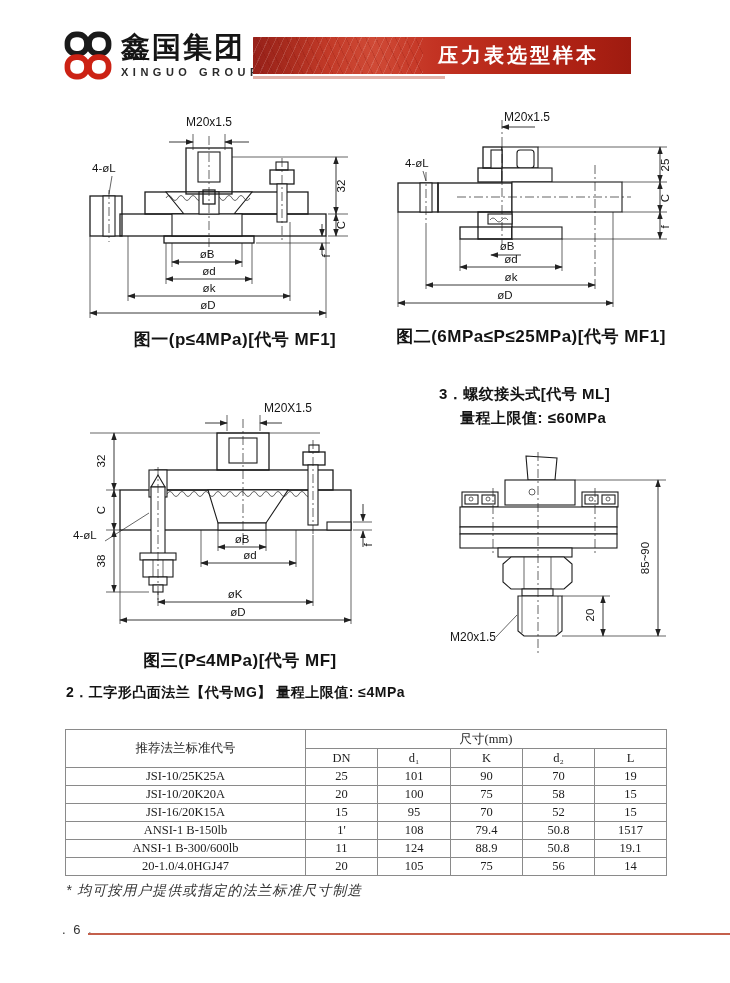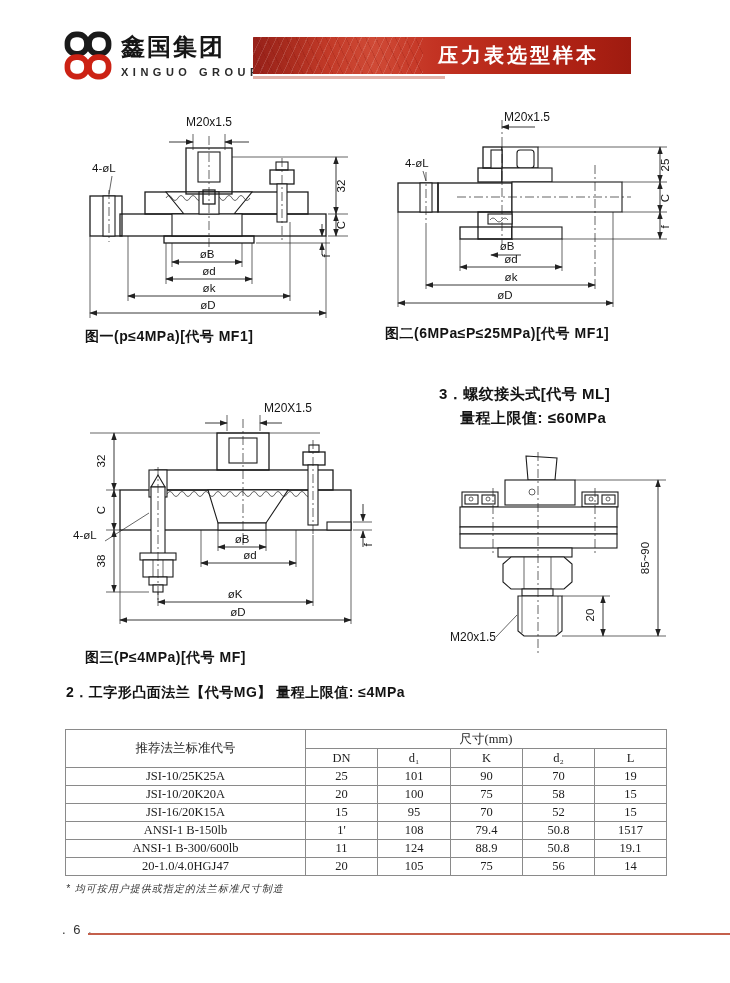--- a/index.html
+++ b/index.html
@@ -6,59 +6,59 @@
   html,body { background:#ffffff; }
   body {
     width:730px; height:983px; position:relative; overflow:hidden;
     font-family:"Liberation Sans","DejaVu Sans",sans-serif; color:#111;
   }
   .abs { position:absolute; }
 
   
   .logo-icon { left:62px; top:30px; width:52px; height:52px; }
   .logo-text { left:121px; top:31px; }
-  .logo-cn { font-size:24px; font-weight:900; letter-spacing:2px; color:#151515; line-height:32px; }
+  .logo-cn { font-size:29px; font-weight:900; letter-spacing:2px; color:#151515; line-height:32px; }
   .logo-en { font-size:11px; font-weight:700; letter-spacing:4.5px; color:#2a2a2a; margin-top:3px; }
   .banner {
     left:253px; top:37px; width:378px; height:37px;
     background:linear-gradient(90deg,#97211a 0%,#a62a1d 8%,#c23a28 20%,#cf4a36 32%,#c33323 48%,#b52617 70%,#ab2013 88%,#9e1b10 100%);
     color:#fff; font-size:20px; font-weight:700; letter-spacing:3px;
     line-height:37px; text-align:right; padding-right:32px;
   }
   .banner::before {
     content:""; position:absolute; left:0; top:0; bottom:0; width:45%;
     background:
       repeating-linear-gradient(115deg, rgba(255,255,255,.13) 0 1px, rgba(255,255,255,0) 1px 7px),
       repeating-linear-gradient(65deg, rgba(120,10,5,.18) 0 1px, rgba(255,255,255,0) 1px 9px);
   }
   .banner-strip { left:253px; top:76px; width:192px; height:3px; background:#e2b2a9; }
 
   
-  .caption { font-size:14px; font-weight:700; color:#131313; letter-spacing:0.5px; }
+  .caption { font-size:17px; font-weight:700; color:#131313; text-align:center; letter-spacing:0.5px; }
   .sec-title { font-size:15px; font-weight:700; color:#131313; letter-spacing:0.5px;margin-left:36px; }
   .sec2-title { font-size:14px; font-weight:700; color:#131313; letter-spacing:0.5px; }
 
   
   svg text { font-family:"Liberation Sans","DejaVu Sans",sans-serif; font-size:11.5px; fill:#141414; }
   svg .cap-t { font-size:12px; }
   .outl { fill:none; stroke:#1c1c1c; stroke-width:1.3; }
   .wht  { fill:#ffffff; stroke:#1c1c1c; stroke-width:1.1; }
   .dim  { stroke:#222; stroke-width:0.9; fill:none; }
   .ext  { stroke:#222; stroke-width:0.7; fill:none; }
   .cl   { stroke:#222; stroke-width:0.7; fill:none; stroke-dasharray:9 3 2 3; }
   .thin { stroke:#222; stroke-width:0.7; fill:none; }
 
   
   .tblwrap { left:65px; top:729px; width:601px; }
   table { border-collapse:collapse; width:601px; table-layout:fixed;font-family:Liberation Serif, serif; }
   th,td { border:1px solid #8a8a8a; text-align:center; font-weight:400;
           font-size:12.5px; color:#1c1c1c; padding:0 3px; }
   thead tr { height:19px; }
   tbody tr { height:18px; }
-  .footnote { font-size:10px; font-style:italic; color:#333; letter-spacing:1px;text-align:right; }
+  .footnote { font-size:14px; font-style:italic; color:#333; letter-spacing:1px;text-align:right; }
   .page-num { font-size:13px; color:#333; letter-spacing:2px; }
   .footer-line { left:88px; top:933px; width:642px; height:2px; background:#c4604c; }
 </style>
 </head>
 <body>
 
 <svg class="abs logo-icon" viewBox="0 0 48 48">
   <rect x="5" y="4" width="18" height="18" rx="8" fill="none" stroke="#1a1a1a" stroke-width="5.2"></rect>
   <rect x="25" y="4" width="18" height="18" rx="8" fill="none" stroke="#1a1a1a" stroke-width="5.2"></rect>
   <rect x="5" y="25" width="18" height="18" rx="8" fill="none" stroke="#cc2214" stroke-width="5.2"></rect>

